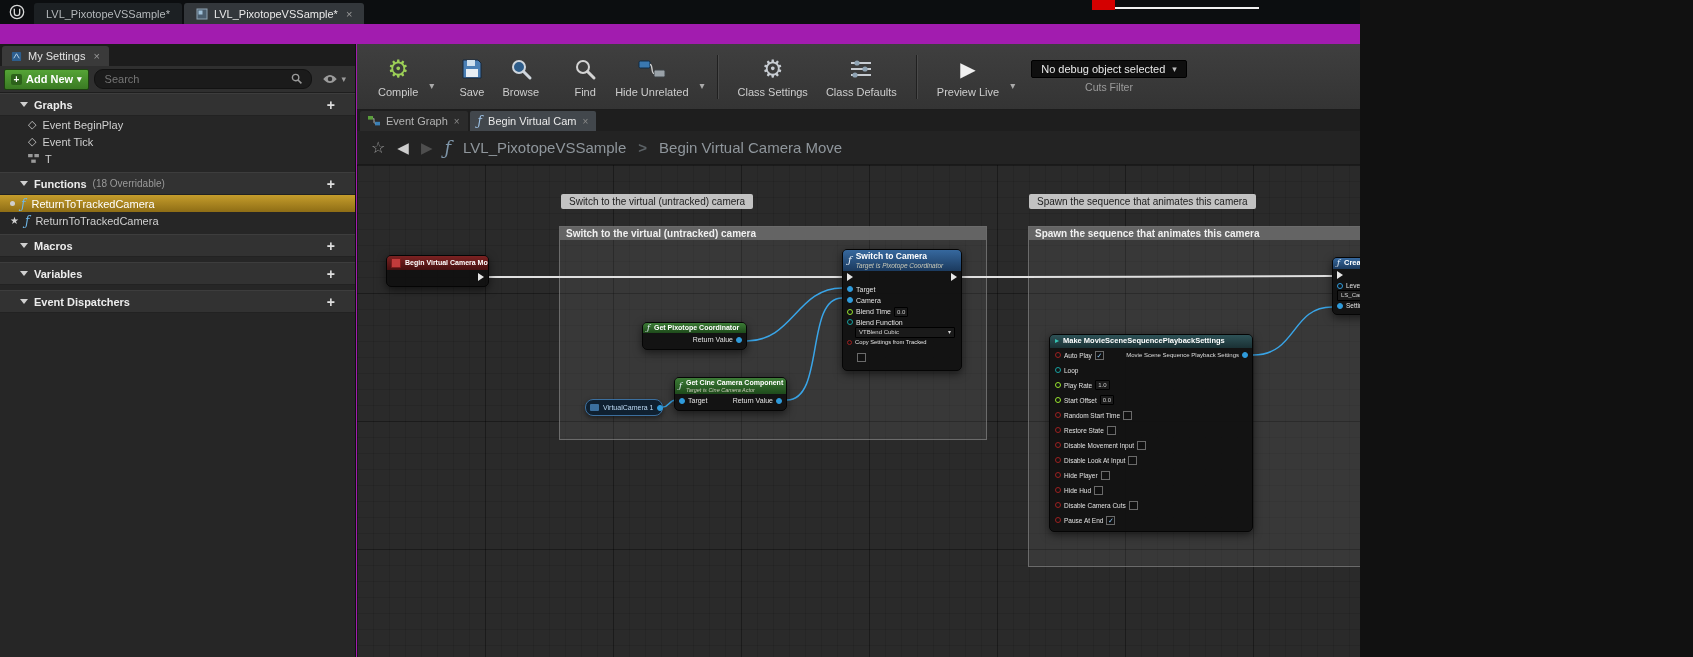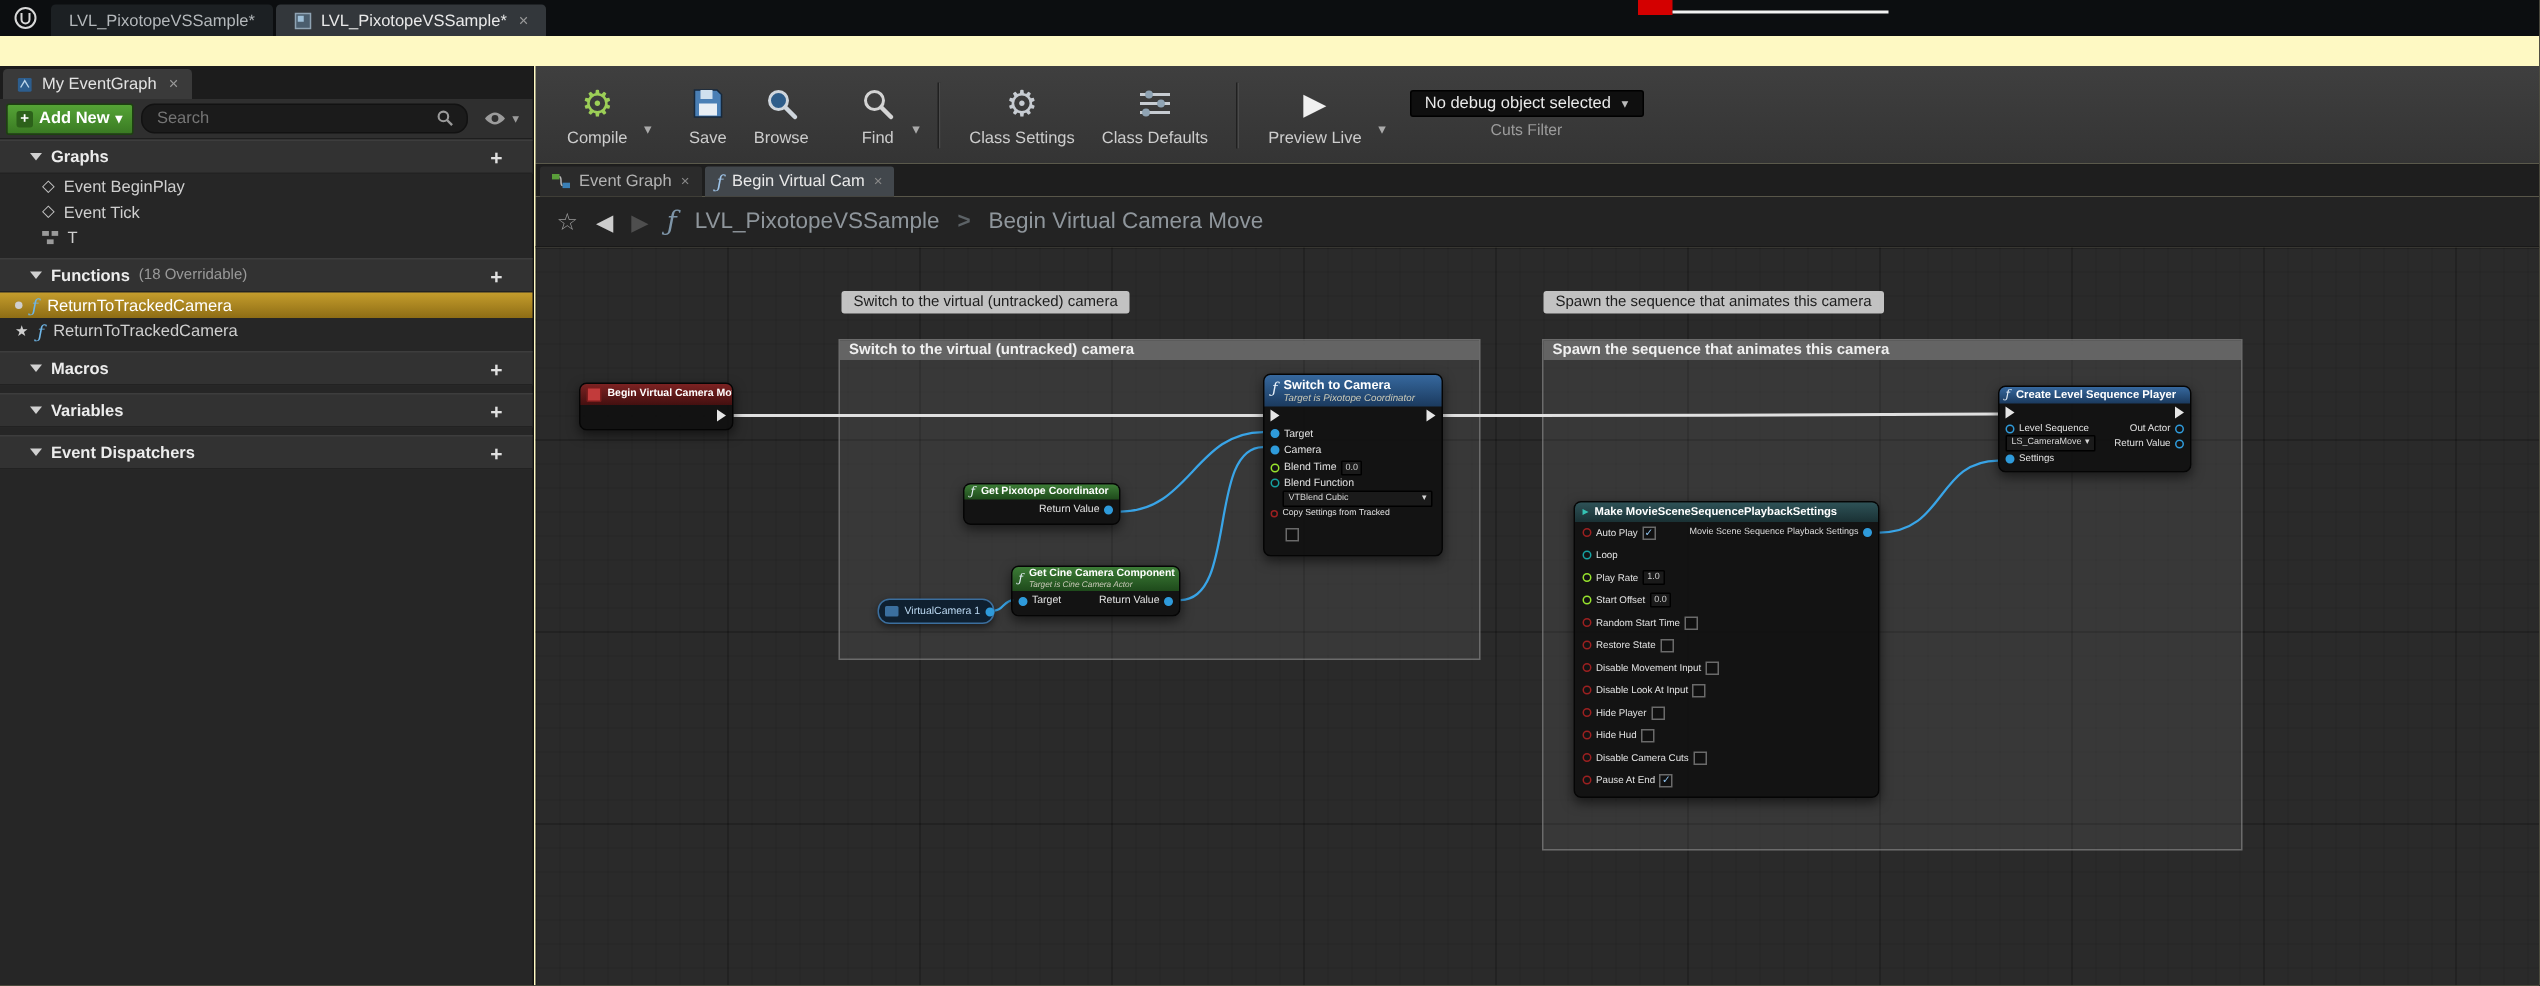--- a/index.html
+++ b/index.html
@@ -1,16 +1,16 @@
 <!DOCTYPE html>
 <html><head>
 <meta charset="utf-8">
 <style>
   html,body{margin:0;padding:0;background:#111;}
-  #app{position:relative;width:1693px;height:657px;overflow:hidden;background:#fef9c3;
+  #app{position:relative;width:1360px;height:657px;overflow:hidden;background:#a21caf;
        font-family:"Liberation Sans",sans-serif;-webkit-font-smoothing:antialiased;}
 
   
   .titlebar{position:absolute;left:0;top:0;width:100%;height:24px;background:#0c0e10;display:flex;align-items:flex-end;}
   .logo-box{width:34px;height:24px;display:flex;align-items:center;justify-content:center;}
   .win-tab{height:21px;display:flex;align-items:center;gap:6px;padding:0 12px;font-size:11px;color:#b4b8bb;
            background:#1c2023;margin-right:2px;border-radius:3px 3px 0 0;white-space:nowrap;}
   .win-tab.active{background:#33373b;color:#e9e9e9;}
   .tab-close{color:#9a9a9a;font-size:11px;margin-left:2px;}
   .rec-red{position:absolute;left:1092px;top:0;width:23px;height:10px;background:#d40000;}
@@ -146,21 +146,21 @@
   </div>
 
 
   <div class="left-panel">
     <div class="panel-tabrow">
       <div class="panel-tab">
         <svg width="11" height="11" viewBox="0 0 12 12">
             <rect x="1" y="1" width="10" height="10" rx="1" fill="#2d5e8e"></rect>
             <path d="M3 8 L6 3 L9 8" stroke="#bcd6ea" fill="none"></path>
           </svg>
-        <span>My EventGraph</span>
+        <span>My Settings</span>
         <span class="tab-close">×</span>
       </div>
     </div>
 
     <div class="addrow">
       <div class="addnew-btn">
         <span class="addnew-plus">+</span>
         <span>Add New</span>
         <span style="font-size:9px">▾</span>
       </div>
@@ -274,20 +274,30 @@
     <div class="tb-btn" style="margin-left:16px">
       <span class="tb-icon">
         <svg width="24" height="24" viewBox="0 0 24 24">
             <circle cx="10" cy="10" r="6" fill="#3e3e3e" stroke="#d4d4d4" stroke-width="2"></circle>
             <line x1="14.5" y1="14.5" x2="21" y2="21" stroke="#d4d4d4" stroke-width="3" stroke-linecap="round"></line>
           </svg>
       </span>
       <span class="tb-label">Find</span>
     </div>
 
+    <div class="tb-btn">
+      <span class="tb-icon">
+        <svg width="28" height="24" viewBox="0 0 28 24">
+            <rect x="1" y="4" width="11" height="7" rx="1.5" fill="#3a78b0" stroke="#0e2a44"></rect>
+            <rect x="16" y="13" width="11" height="7" rx="1.5" fill="#9aa2a8" stroke="#3c4246"></rect>
+            <path d="M12 7.5 C 15 7.5 13 16.5 16 16.5" stroke="#cfcfcf" fill="none" stroke-width="1.4"></path>
+          </svg>
+      </span>
+      <span class="tb-label">Hide Unrelated</span>
+    </div>
     <span class="caret">▾</span>
 
     <div class="tb-sep"></div>
 
     <div class="tb-btn">
       <span class="tb-icon glyph-gear" style="color:#c7ccd2">⚙</span>
       <span class="tb-label">Class Settings</span>
     </div>
 
     <div class="tb-btn">

